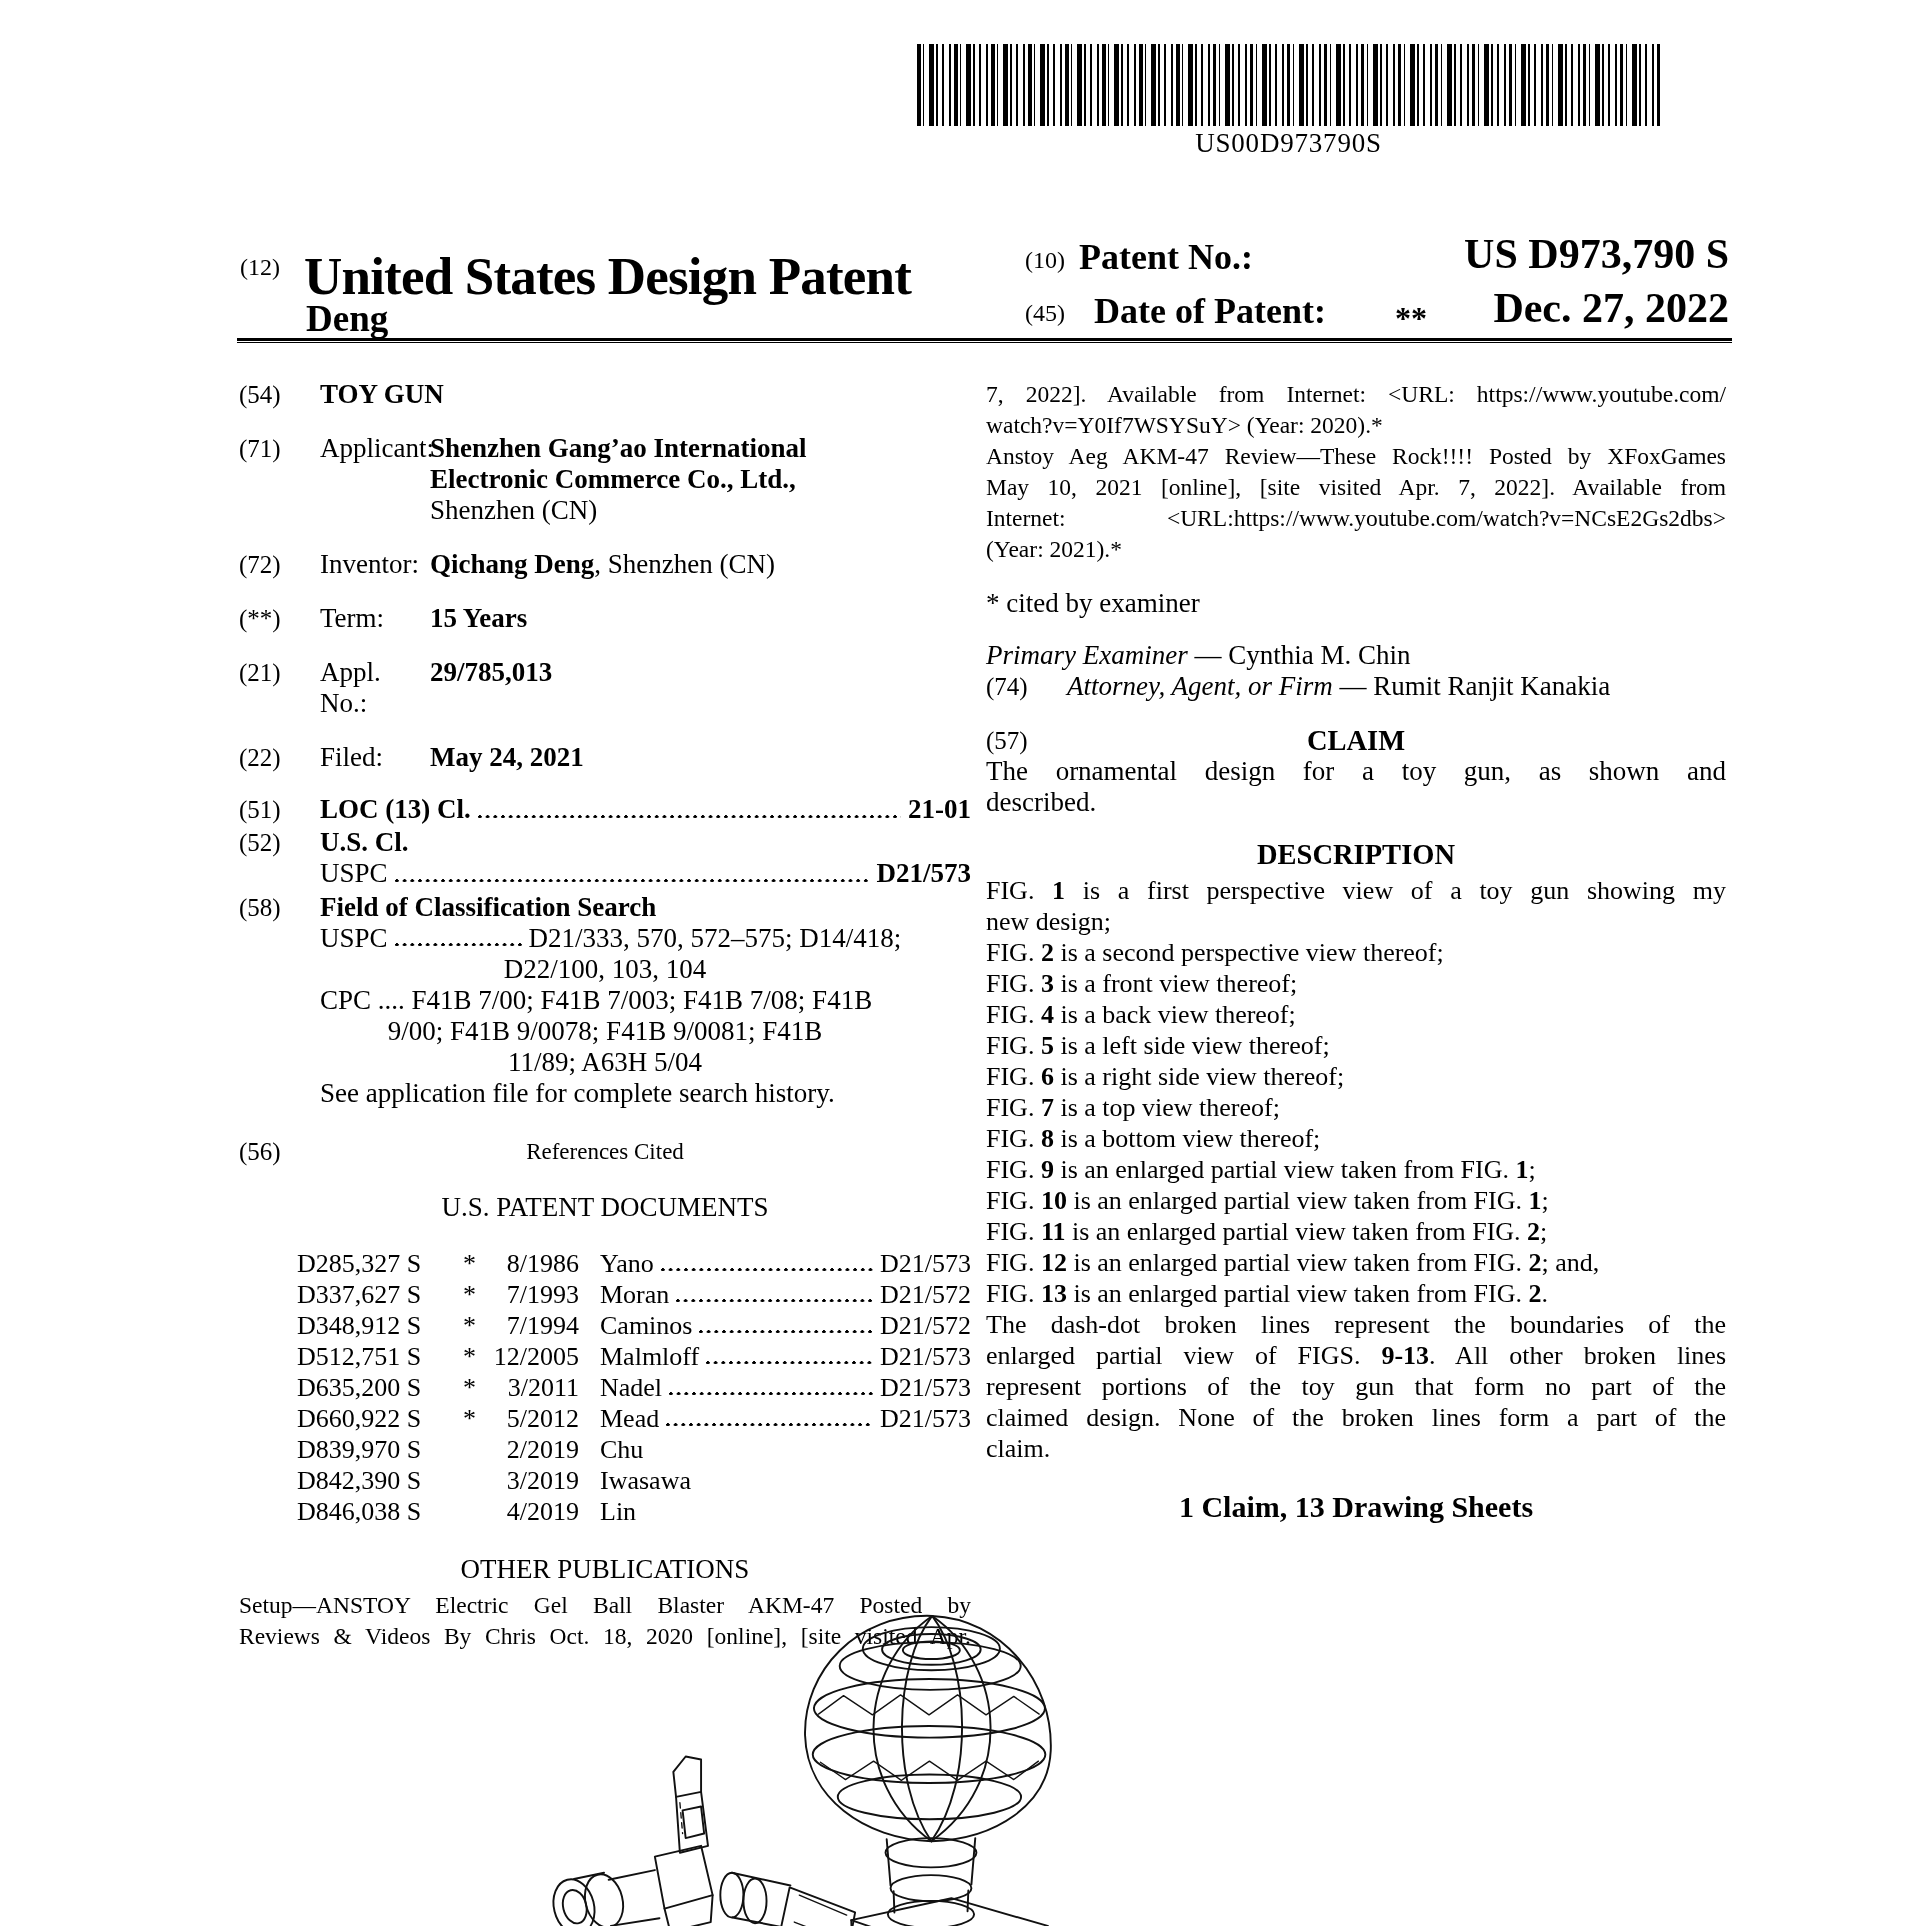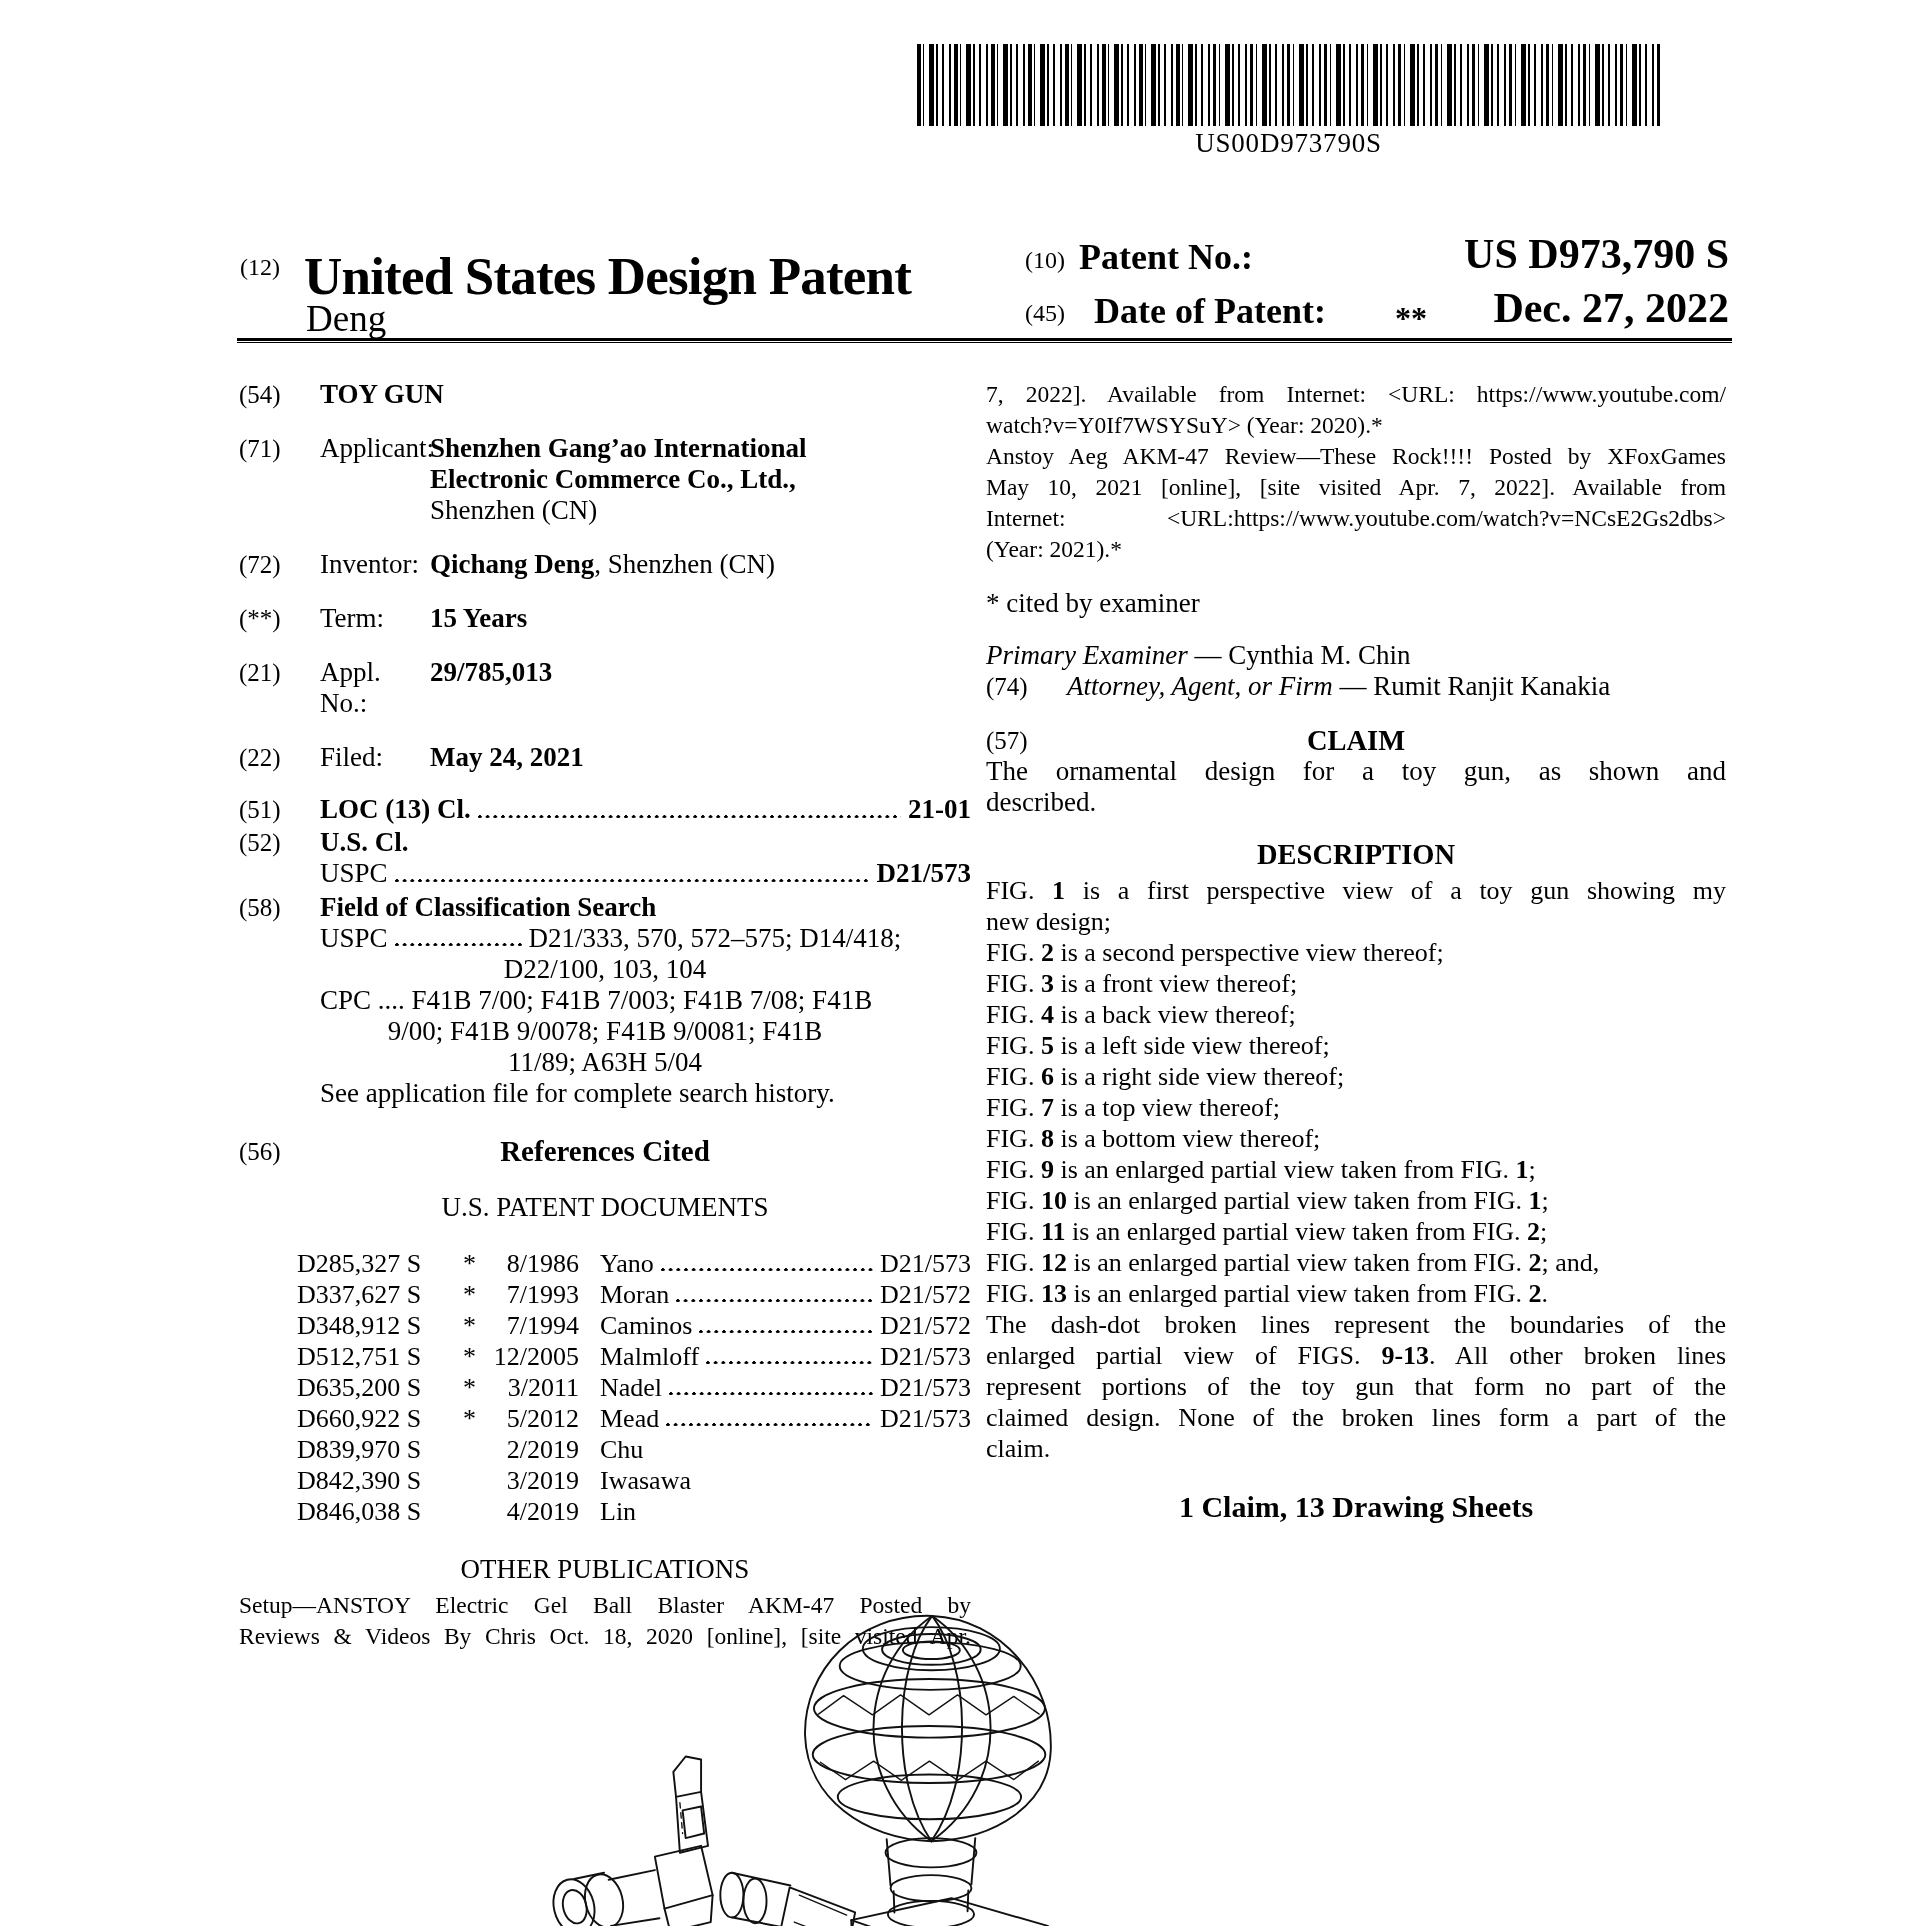--- a/index.html
+++ b/index.html
@@ -10,21 +10,21 @@
   .i{font-style:italic;}
   .r{text-align:center;}
   .just{text-align:justify;text-align-last:justify;}
   
   .barcode{left:917px;top:44px;width:743px;height:82px;
     background:repeating-linear-gradient(90deg,#000 0 3.5px,#fff 3.5px 5.8px,#000 5.8px 7.3px,#fff 7.3px 12px,#000 12px 17px,#fff 17px 19px,#000 19px 21px,#fff 21px 25px,#000 25px 26.6px,#fff 26.6px 32px,#000 32px 34px,#fff 34px 37px);}
   .barcode-text{left:917px;top:128px;width:743px;font-size:27px;text-align:center;letter-spacing:0.8px;}
   
   .kind-num{font-size:24px;}
   .main-title{font-size:53px;font-weight:bold;letter-spacing:-0.8px;margin-top:21px;}
-  .surname{font-size:37px;font-weight:normal;text-align:right;}
+  .surname{font-size:37px;font-weight:bold;text-align:right;}
   .hdr-label{font-size:36px;font-weight:bold;}
   .hdr-value{font-size:42px;font-weight:bold;}
   .hdr-stars{font-size:32px;font-weight:bold;}
   .header-rule{left:237px;top:338px;width:1495px;height:4.6px;border-top:3.5px solid #000;border-bottom:1.9px solid #000;box-sizing:border-box;}
   
   .col{font-size:27px;line-height:31px;}
   #left-col{left:239px;top:379px;width:732px;}
   #right-col{left:986px;top:379px;width:740px;}
   .frow{display:flex;}
   .num{flex:none;width:81px;font-size:25px;}
@@ -35,21 +35,21 @@
   .mt55{margin-top:21px;}
   .mt60{margin-top:23px;}
   .mt65{margin-top:25px;}
   .mt70{margin-top:27px;}
   .pl{padding-left:81px;}
   .flexline{display:flex;}
   .dots{flex:1;align-self:flex-end;height:4.2px;margin:0 7px 6.2px 7px;
     background-image:radial-gradient(circle at 1.9px 1.9px,#000 1.5px,transparent 1.8px);
     background-size:7.7px 4.2px;background-repeat:repeat-x;}
   .sec-head{display:flex;}
-  .sec-head .hd{flex:1;text-align:center;font-weight:bold;font-size:29px;}
+  .sec-head .hd{flex:1;text-align:center;font-weight:normal;font-size:23px;}
   .subhead{text-align:center;font-size:27px;}
   .ref-row{display:flex;padding-left:58px;font-size:26px;}
   .ref-row .r-num{flex:none;width:154px;}
   .ref-row .r-star{flex:none;width:37px;text-align:center;}
   .ref-row .r-date{flex:none;width:91px;text-align:right;}
   .ref-row .r-name{margin-left:21px;}
   .ref-row .r-cls{flex:none;}
   .small{font-size:23.5px;line-height:31px;}
   .desc{font-size:26px;line-height:31px;}
   .claim-head{position:relative;font-size:27px;}

